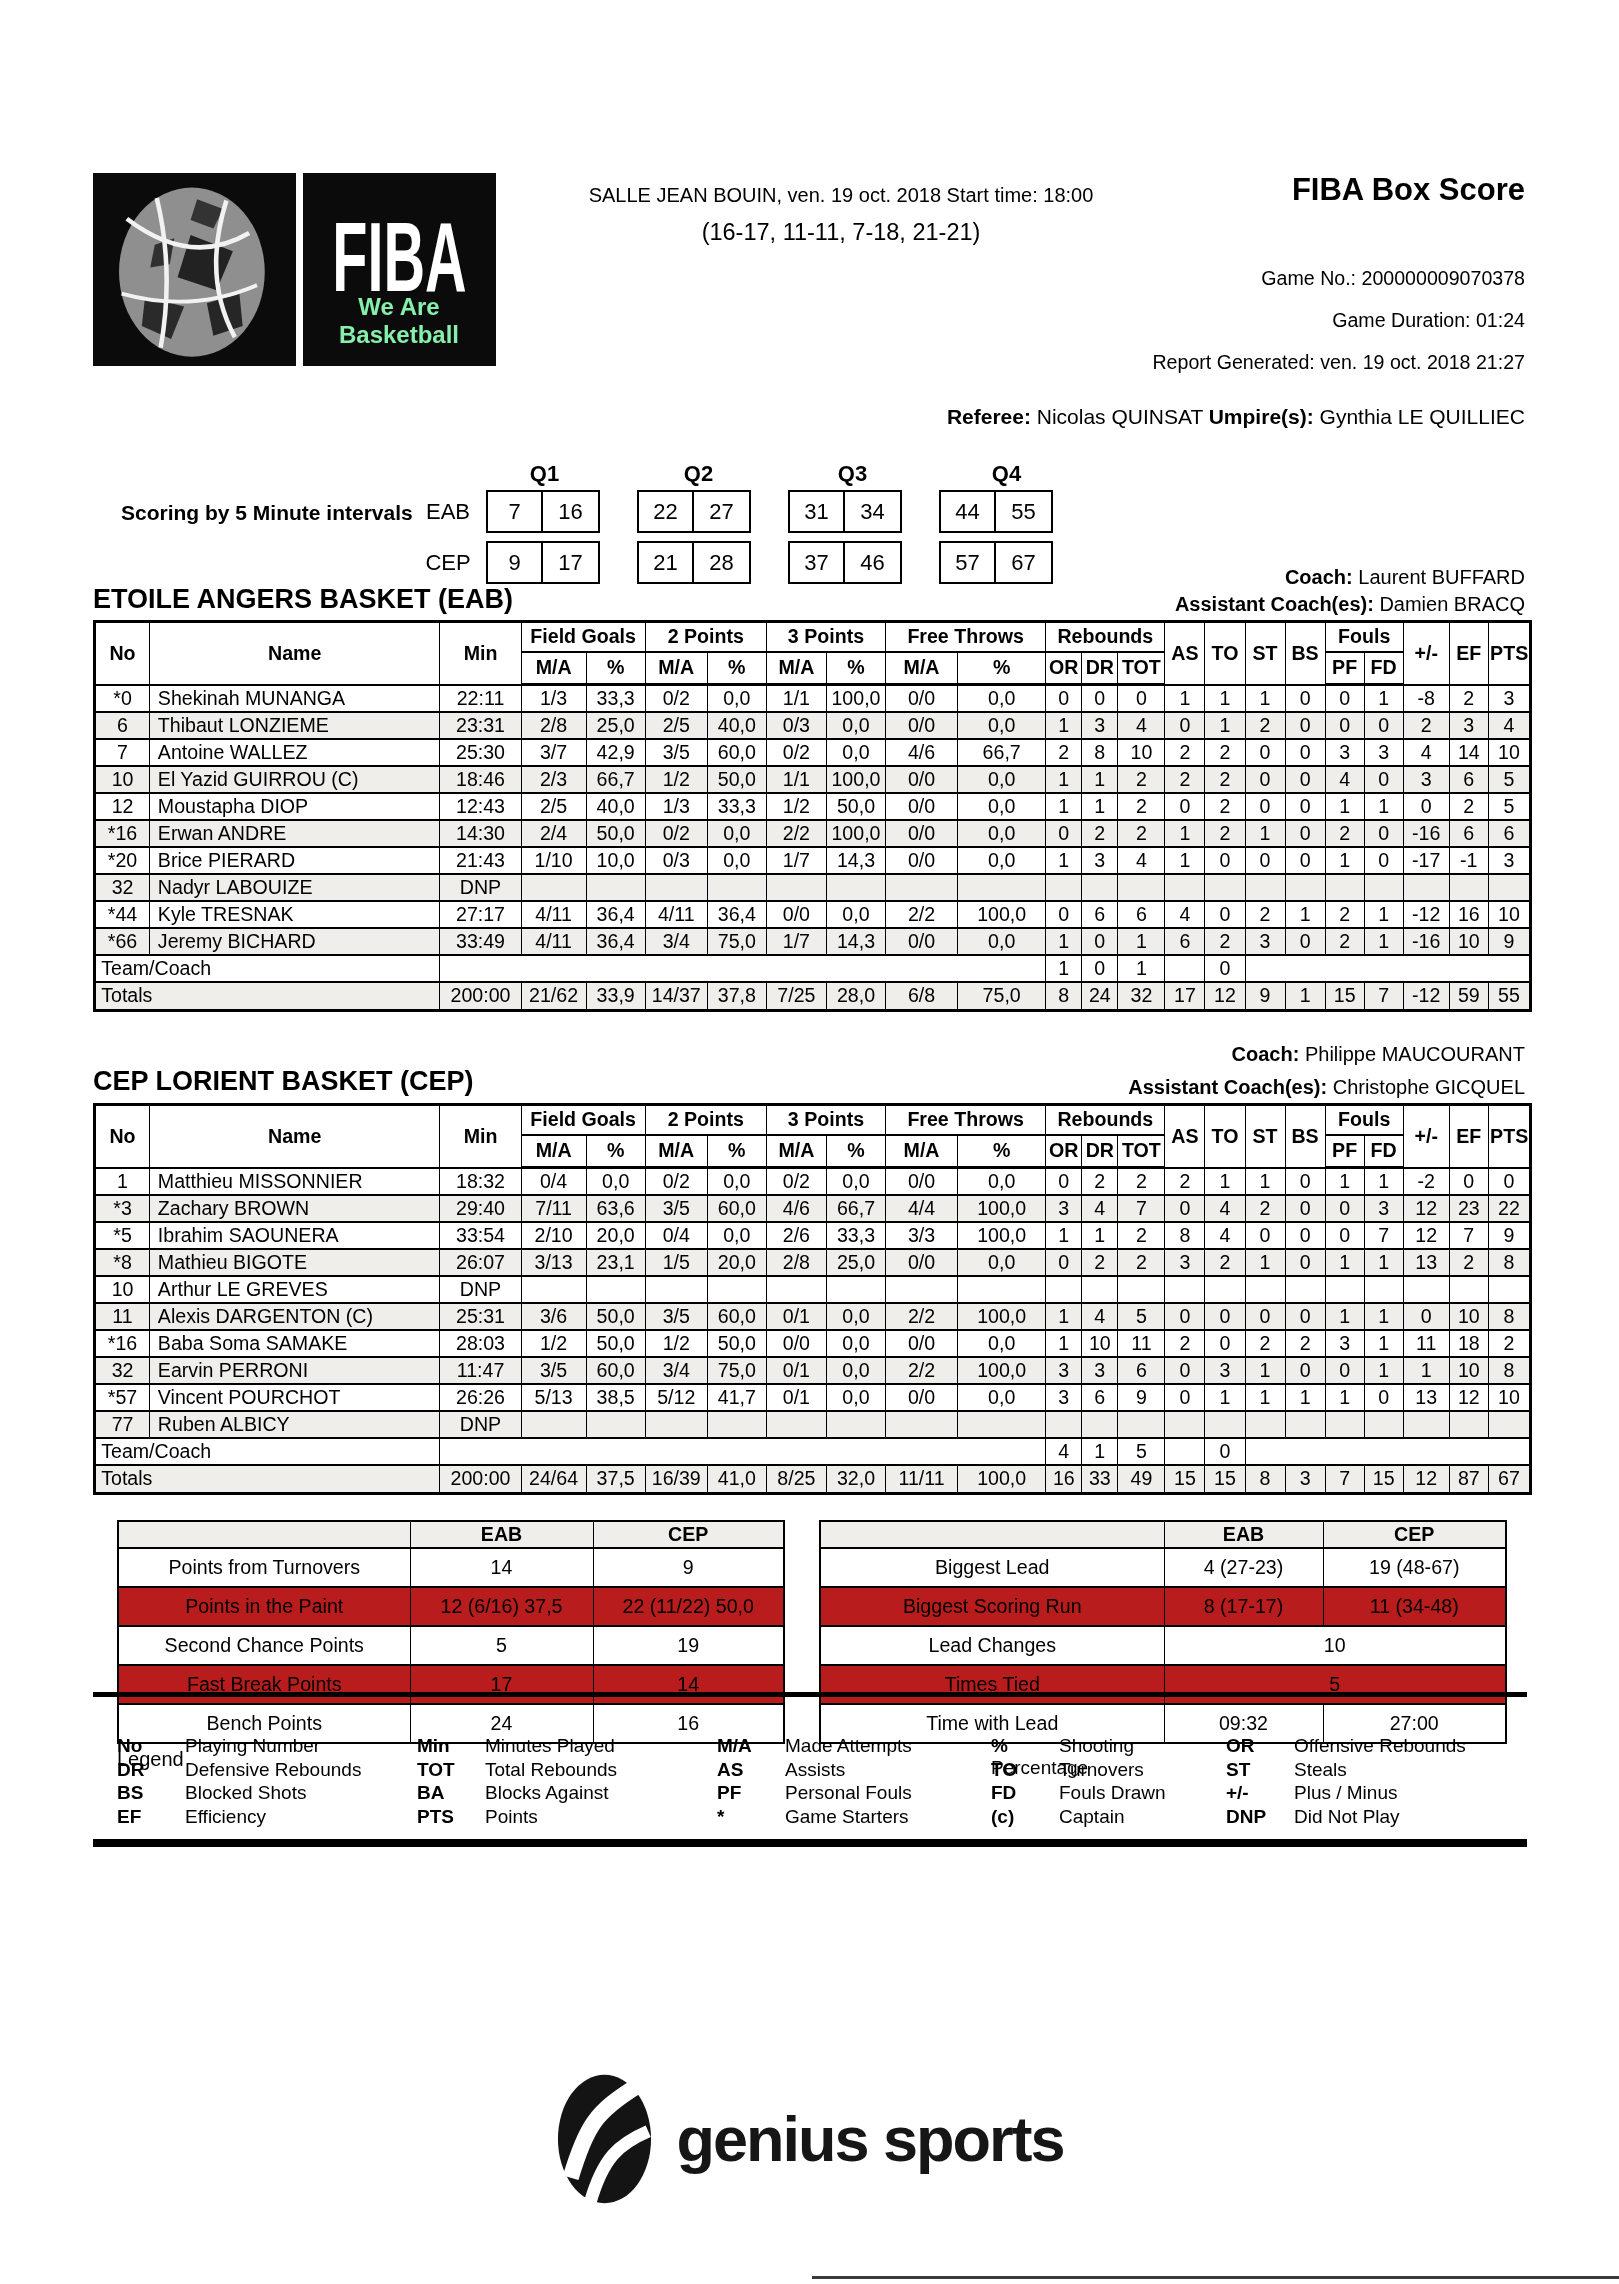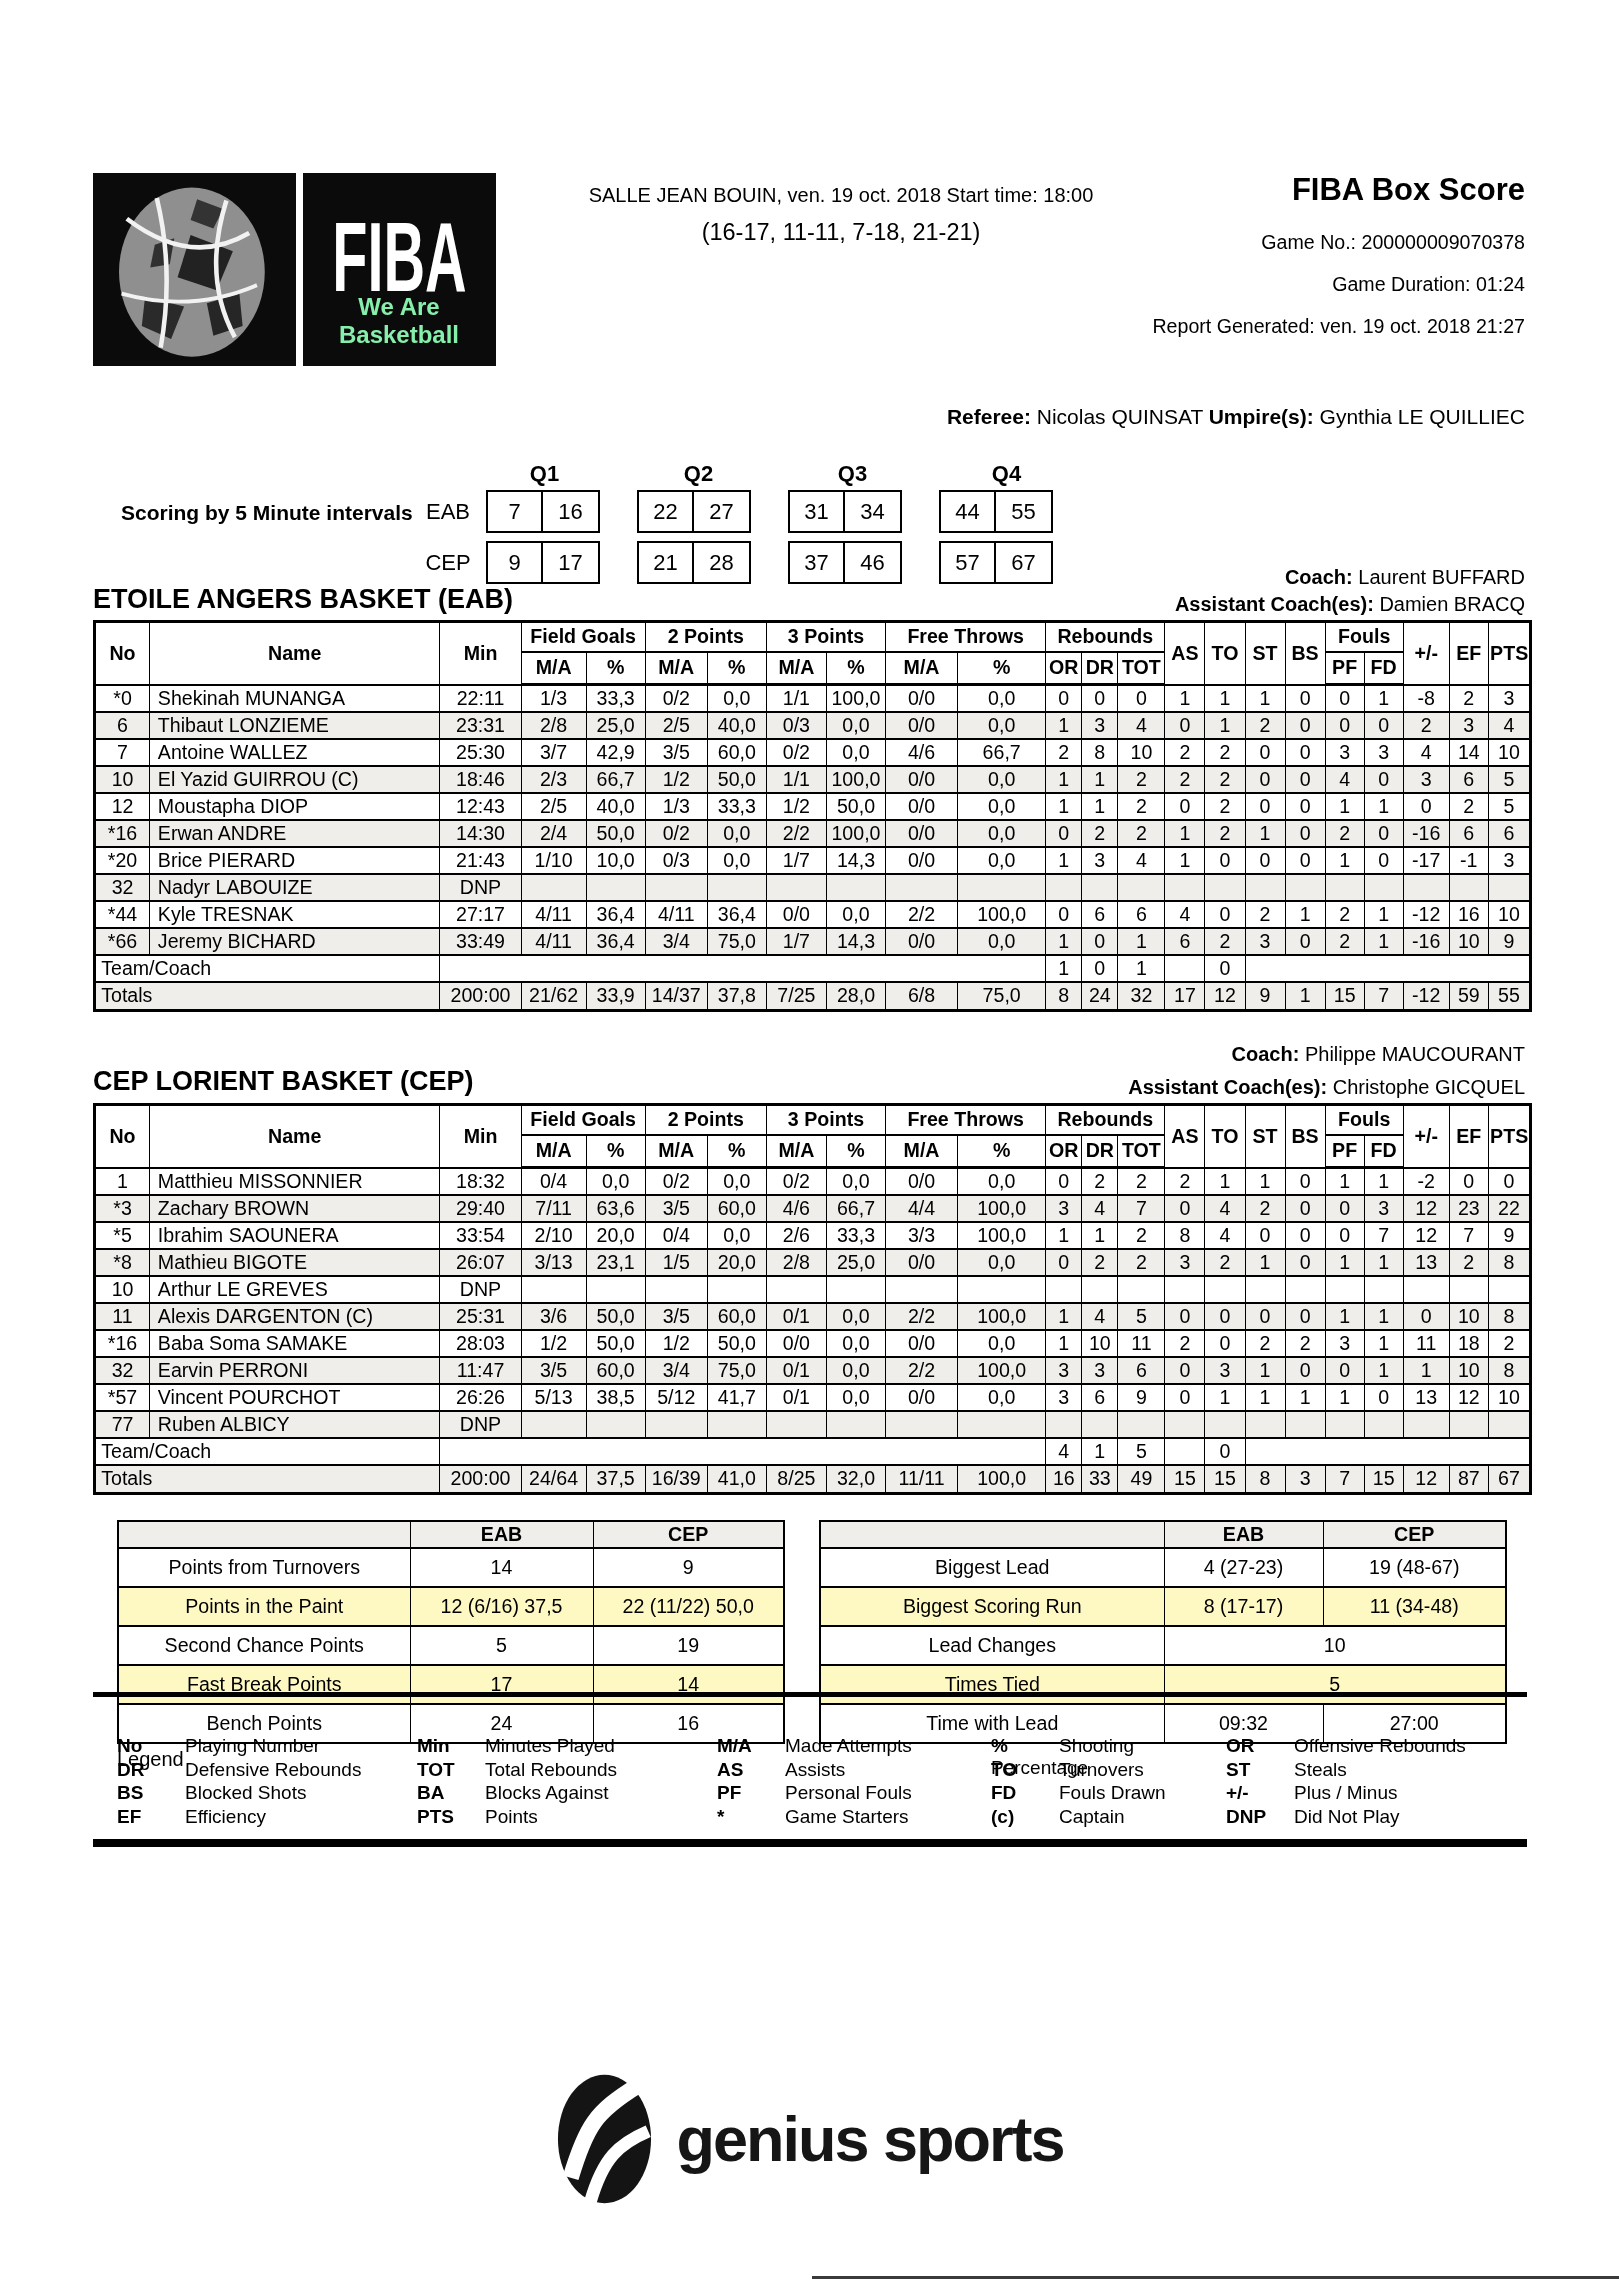--- a/index.html
+++ b/index.html
@@ -17,21 +17,21 @@
 
   .title-block { position:absolute; left:450px; top:175px; width:782px; text-align:center; }
   .competition { font-size:33px; font-weight:bold; }
   .venue { font-size:20px; margin-top:9px; }
   .match-line { font-size:33px; margin-top:30px; line-height:40px; }
   .quarters-line { font-size:23.5px; margin-top:11.7px; }
 
   .right-info { position:absolute; right:94px; top:172px; text-align:right; }
   .report-title { font-size:31px; font-weight:bold; }
   .info-line { font-size:19.6px; margin-top:19px; }
-  .info-line.first { margin-top:23px; }
+  .info-line.first { margin-top:59px; }
 
   .referee-line { position:absolute; right:94px; top:405px; font-size:21px; }
   .referee-line b { font-weight:bold; }
 
   
   .intervals { position:absolute; left:121px; top:461px; width:1108px; height:130px; }
   .int-label { position:absolute; left:0; top:40px; font-weight:bold; font-size:21px; }
   .q-labels { position:absolute; left:365px; top:0; display:flex; gap:37px; }
   .q-label { width:117px; text-align:center; font-weight:bold; font-size:22px; }
   .team-label { position:absolute; left:301px; width:52px; height:44px; line-height:44px; font-size:22px; text-align:center; }
@@ -56,21 +56,21 @@
   .stats td.label { text-align:left; padding-left:5.2px; }
   .stats tr.shade td { background:#f0eeeb; }
   .stats tr.totals td { border-top:2.6px solid #000; height:29px; }
 
   
   table.summary { position:absolute; top:1520px; border-collapse:collapse; table-layout:fixed;
                   border:2.6px solid #000; background:#fff; }
   .summary th, .summary td { border:1.3px solid #000; border-top-width:2px; border-bottom-width:2px;
                              font-size:19.6px; text-align:center; height:39px; white-space:nowrap; }
   .summary thead th { font-weight:bold; background:#f0eeeb; height:27px; }
-  .summary tr.shade td { background:#fef9c3; }
+  .summary tr.shade td { background:#b91c1c; }
   #summary-left { left:117px; width:666px; }
   #summary-right { left:819px; width:686px; }
 
   
   .rule-thin { position:absolute; left:93px; width:1434px; height:4.6px; background:#000; }
   .rule-thick { position:absolute; left:93px; width:1434px; height:7.8px; background:#000; }
   .legend-title { position:absolute; left:117px; top:1748px; font-size:20px; }
   .legend-grid { position:absolute; left:117px; top:1735px; width:1414px; display:grid;
                  grid-template-columns:300px 300px 274px 235px 300px; grid-auto-rows:23.5px; }
   .lg-item { font-size:19px; }

